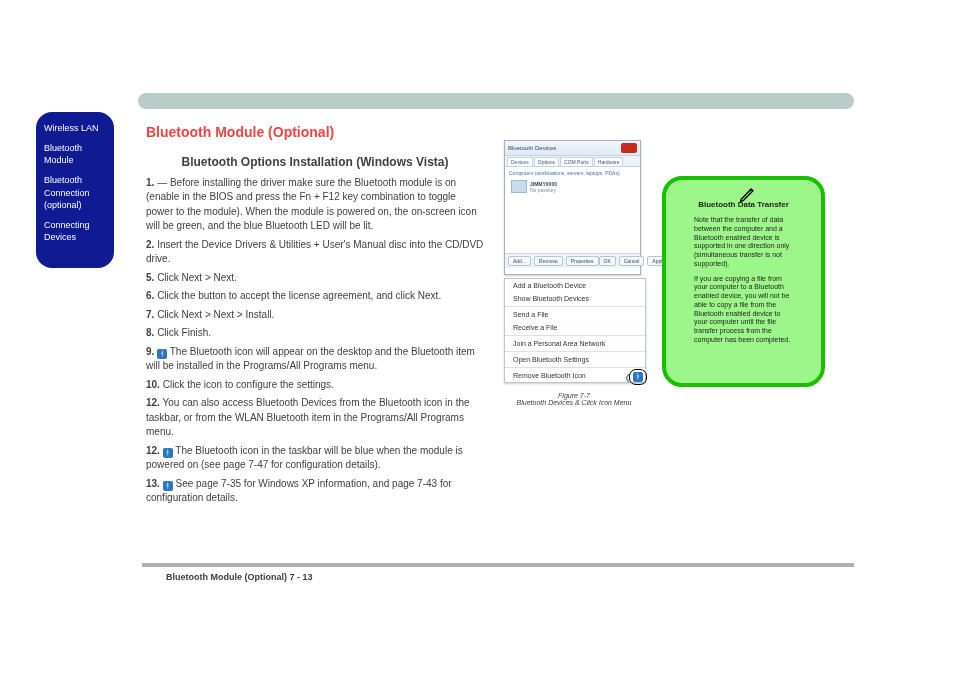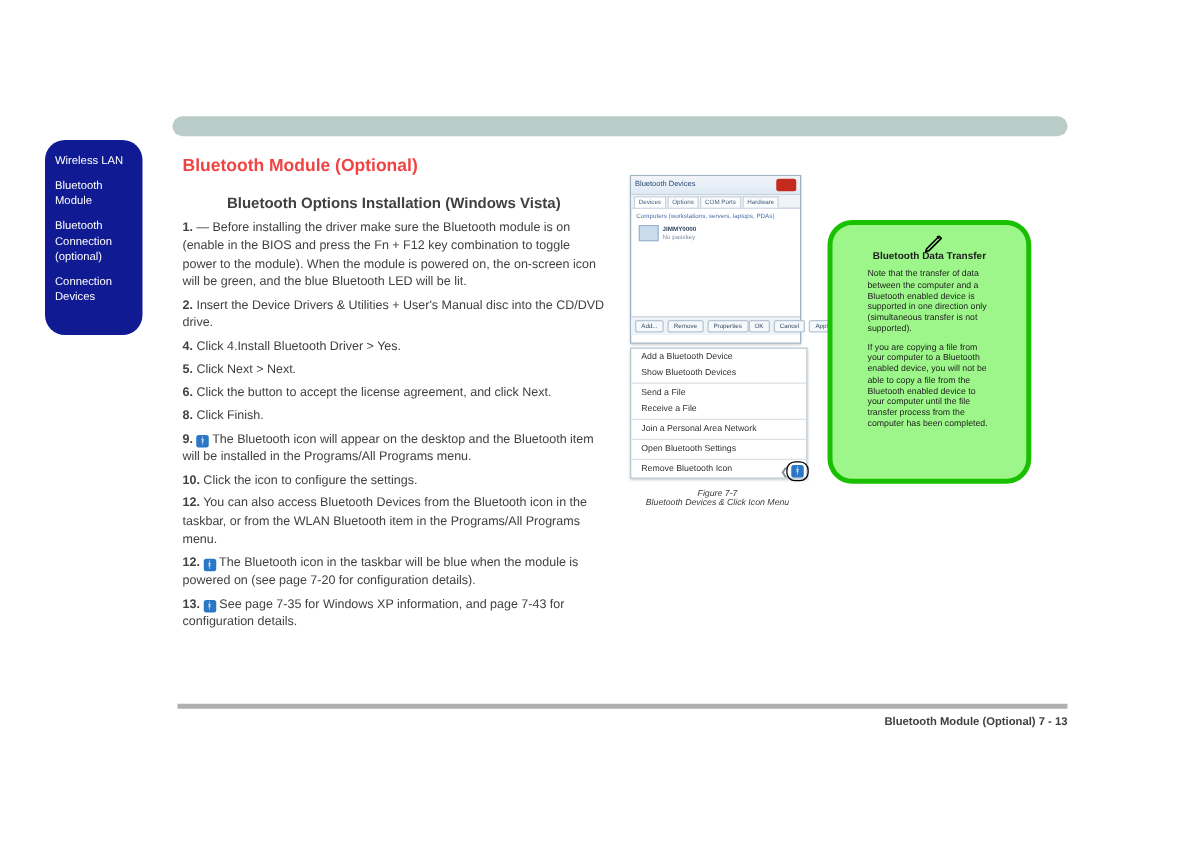--- a/index.html
+++ b/index.html
@@ -164,50 +164,50 @@
   
   .footer-line{
     position:absolute;
     left:142px; right:100px; top:563px;
     height:4px; background:#6f6f6f;
     opacity:.55;
   }
   .footer{
     position:absolute;
     left:142px; right:100px; top:572px;
-    display:flex; justify-content:flex-end;
+    display:flex; justify-content:flex-start;
     font-size:9px; font-weight:bold; color:#3e3e3e;padding-left:24px;
   }
 </style>
 </head>
 <body>
 
 <div class="page">
   <div class="top-bar"></div>
 
   <div class="side-panel">
     <div class="label">Wireless LAN</div>
     <div class="label">Bluetooth Module</div>
     <div class="label">Bluetooth Connection (optional)</div>
-    <div class="label">Connection Devices</div>
+    <div class="label">Connecting Devices</div>
   </div>
 
   <div class="body-col">
     <div class="h1">Bluetooth Module (Optional)</div>
     <div class="h2">Bluetooth Options Installation (Windows Vista)</div>
     <div class="step"><strong>1.</strong> <span>— Before installing the driver make sure the Bluetooth module is on (enable in the BIOS and press the Fn + F12 key combination to toggle power to the module). When the module is powered on, the on-screen icon will be green, and the blue Bluetooth LED will be lit.</span></div>
     <div class="step"><strong>2.</strong> <span>Insert the Device Drivers &amp; Utilities + User's Manual disc into the CD/DVD drive.</span></div>
-    <div class="step"><strong>4.</strong> <span>Click 4.Install Bluetooth Driver &gt; Yes.</span></div>
     <div class="step"><strong>5.</strong> <span>Click Next &gt; Next.</span></div>
     <div class="step"><strong>6.</strong> <span>Click the button to accept the license agreement, and click Next.</span></div>
+    <div class="step"><strong>7.</strong> <span>Click Next &gt; Next &gt; Install.</span></div>
     <div class="step"><strong>8.</strong> <span>Click Finish.</span></div>
     <div class="step"><strong>9.</strong> <span class="inline-icon">ᚼ</span> <span>The Bluetooth icon will appear on the desktop and the Bluetooth item will be installed in the Programs/All Programs menu.</span></div>
     <div class="step"><strong>10.</strong> <span>Click the icon to configure the settings.</span></div>
     <div class="step"><strong>12.</strong> <span>You can also access Bluetooth Devices from the Bluetooth icon in the taskbar, or from the WLAN Bluetooth item in the Programs/All Programs menu.</span></div>
-    <div class="step"><strong>12.</strong> <span class="inline-icon">ᚼ</span> <span>The Bluetooth icon in the taskbar will be blue when the module is powered on (see page 7-20 for configuration details).</span></div>
+    <div class="step"><strong>12.</strong> <span class="inline-icon">ᚼ</span> <span>The Bluetooth icon in the taskbar will be blue when the module is powered on (see page 7-47 for configuration details).</span></div>
     <div class="step"><strong>13.</strong> <span class="inline-icon">ᚼ</span> <span>See page 7-35 for Windows XP information, and page 7-43 for configuration details.</span></div>
   </div>
 
   <div class="dialog">
     <div class="dialog-title">
       <span>Bluetooth Devices</span>
       <span class="close"></span>
     </div>
     <div class="dialog-tabs">
       <span>Devices</span>

